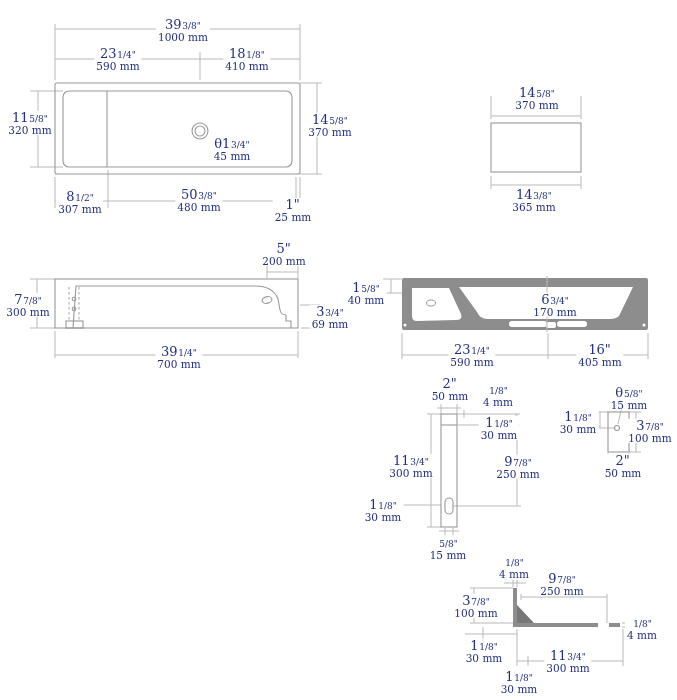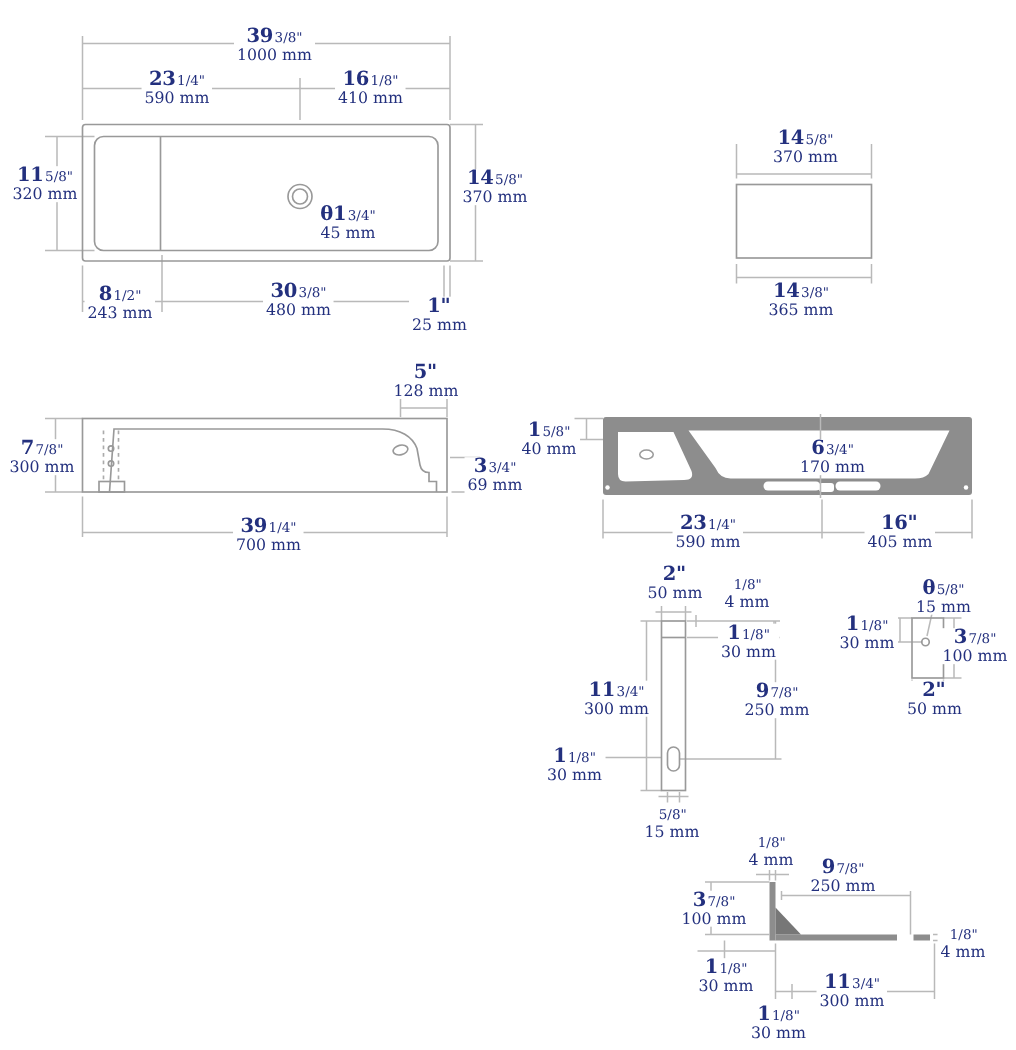--- a/index.html
+++ b/index.html
@@ -8,21 +8,21 @@
     font-family:"DejaVu Serif","Liberation Serif",serif;
   }
   .canvas svg{position:absolute;left:0;top:0;}
   #labels{position:absolute;left:0;top:0;width:100%;height:100%;}
   .dim{
     position:absolute;transform:translate(-50%,-50%);
     background:#fff;text-align:center;line-height:1.04;white-space:nowrap;
     color:#23307e;padding:0 2px;
   }
   .dim .in{display:block;font-size:13px;}
-  .dim .in b{font-weight:bold;letter-spacing:-0.2px;}
+  .dim .in b{font-weight:normal;letter-spacing:-0.2px;}
   .dim .in i{font-style:normal;font-size:9px;margin-left:1px;}
   .dim .mm{display:block;font-size:10.5px;margin-top:0px;}
 </style>
 </head>
 <body>
 
 <div class="canvas">
 
   <svg width="677" height="700" viewBox="0 0 677 700">
 
@@ -122,37 +122,37 @@
   <div id="labels">
       <div class="dim" style="left: 183px; top: 30px;">
         <span class="in"><b>39</b><i>3/8"</i></span>
         <span class="mm">1000 mm</span>
       </div>
       <div class="dim" style="left: 118px; top: 59px;">
         <span class="in"><b>23</b><i>1/4"</i></span>
         <span class="mm">590 mm</span>
       </div>
       <div class="dim" style="left: 247px; top: 59px;">
-        <span class="in"><b>16</b><i>1/8"</i></span>
+        <span class="in"><b>18</b><i>1/8"</i></span>
         <span class="mm">410 mm</span>
       </div>
       <div class="dim" style="left: 30px; top: 123px;">
         <span class="in"><b>11</b><i>5/8"</i></span>
         <span class="mm">320 mm</span>
       </div>
       <div class="dim" style="left: 330px; top: 125px;">
         <span class="in"><b>14</b><i>5/8"</i></span>
         <span class="mm">370 mm</span>
       </div>
       <div class="dim" style="left: 80px; top: 202px;">
         <span class="in"><b>8</b><i>1/2"</i></span>
-        <span class="mm">243 mm</span>
+        <span class="mm">307 mm</span>
       </div>
       <div class="dim" style="left: 199px; top: 200px;">
-        <span class="in"><b>30</b><i>3/8"</i></span>
+        <span class="in"><b>50</b><i>3/8"</i></span>
         <span class="mm">480 mm</span>
       </div>
       <div class="dim" style="left: 293px; top: 210px;">
         <span class="in"><b>1"</b><i></i></span>
         <span class="mm">25 mm</span>
       </div>
       <div class="dim" style="left: 232px; top: 149px;">
         <span class="in"><b>θ1</b><i>3/4"</i></span>
         <span class="mm">45 mm</span>
       </div>
@@ -163,21 +163,21 @@
       <div class="dim" style="left: 534px; top: 200px;">
         <span class="in"><b>14</b><i>3/8"</i></span>
         <span class="mm">365 mm</span>
       </div>
       <div class="dim" style="left: 28px; top: 305px;">
         <span class="in"><b>7</b><i>7/8"</i></span>
         <span class="mm">300 mm</span>
       </div>
       <div class="dim" style="left: 284px; top: 254px;">
         <span class="in"><b>5"</b><i></i></span>
-        <span class="mm">128 mm</span>
+        <span class="mm">200 mm</span>
       </div>
       <div class="dim" style="left: 330px; top: 317px;">
         <span class="in"><b>3</b><i>3/4"</i></span>
         <span class="mm">69 mm</span>
       </div>
       <div class="dim" style="left: 179px; top: 357px;">
         <span class="in"><b>39</b><i>1/4"</i></span>
         <span class="mm">700 mm</span>
       </div>
       <div class="dim" style="left: 366px; top: 293px;">

